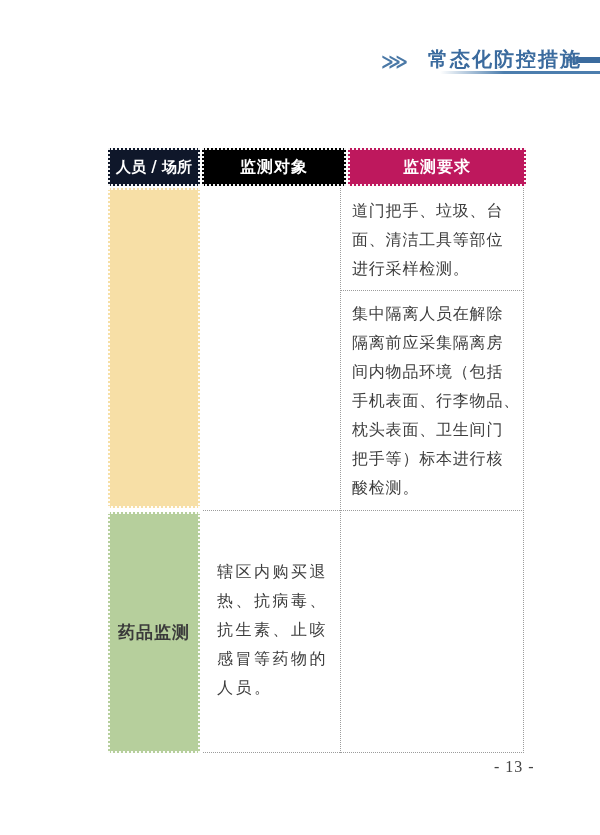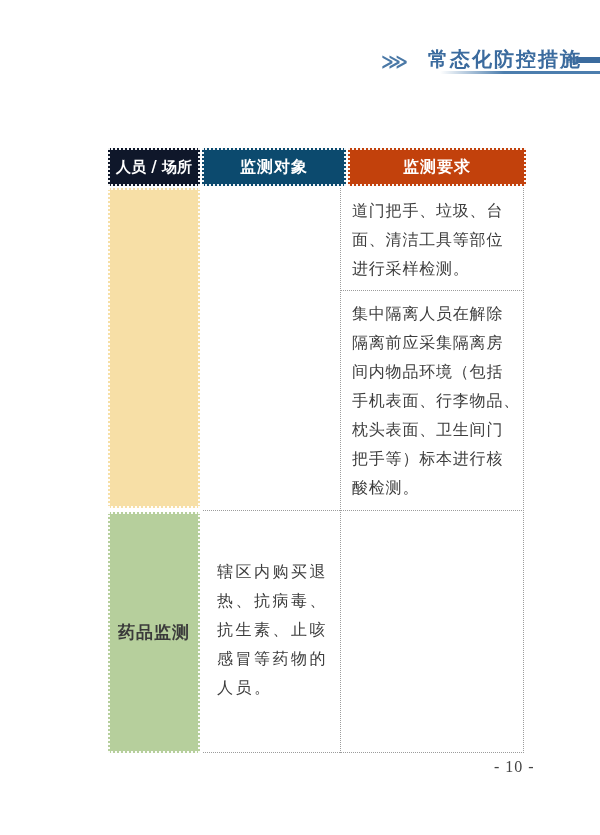--- a/index.html
+++ b/index.html
@@ -95,22 +95,22 @@
     <span class="chevrons">⋙</span>
     <span class="page-title" style="color: rgb(59, 107, 158);">常态化防控措施</span>
     <span class="swoosh-top"></span>
     <span class="swoosh-bottom"></span>
   </div>
 
   <div class="mtable">
 
     <div class="hdr-row">
       <div class="hdr-cell c1" style="background-color: #0f172a;">人员 / 场所</div>
-      <div class="hdr-cell c2" style="background-color: #0c4a6e;">监测对象</div>
-      <div class="hdr-cell c3" style="background-color: #c2410c;">监测要求</div>
+      <div class="hdr-cell c2" style="background-color: #000000;">监测对象</div>
+      <div class="hdr-cell c3" style="background-color: #be185d;">监测要求</div>
     </div>
 
     <div class="cat-block cat-yellow" style="background-color: rgb(247, 223, 166);"></div>
     <div class="cat-block cat-green" style="background-color: rgb(182, 207, 156);">药品监测</div>
 
     <div class="body-box">
       <div class="divider div-vert"></div>
       <div class="divider div-req"></div>
       <div class="divider div-group"></div>
 
@@ -130,15 +130,15 @@
 
       <div class="cell cell-target-drug">辖区内购买退
 热、抗病毒、
 抗生素、止咳
 感冒等药物的
 人员。</div>
 
     </div>
   </div>
 
-  <div class="page-number">- 10 -</div>
+  <div class="page-number">- 13 -</div>
 
 </div>
 
 </body></html>

